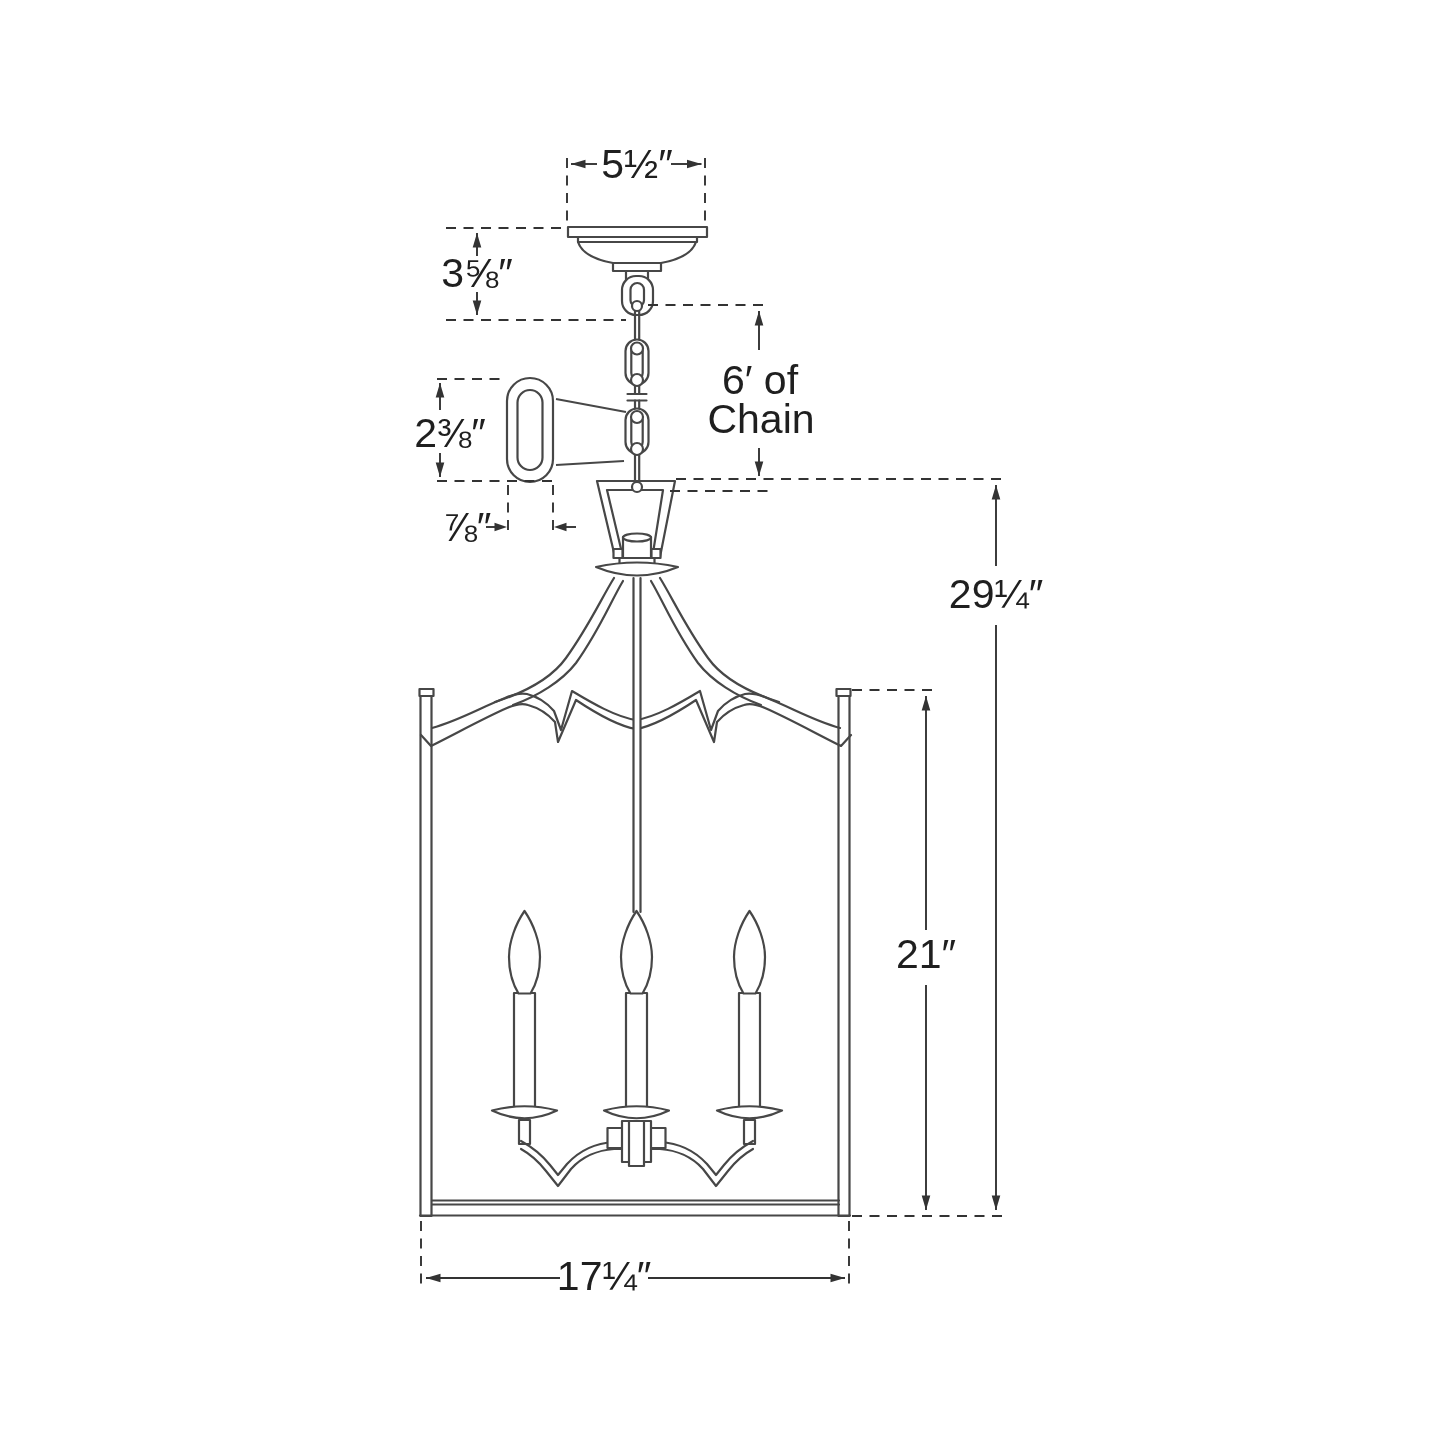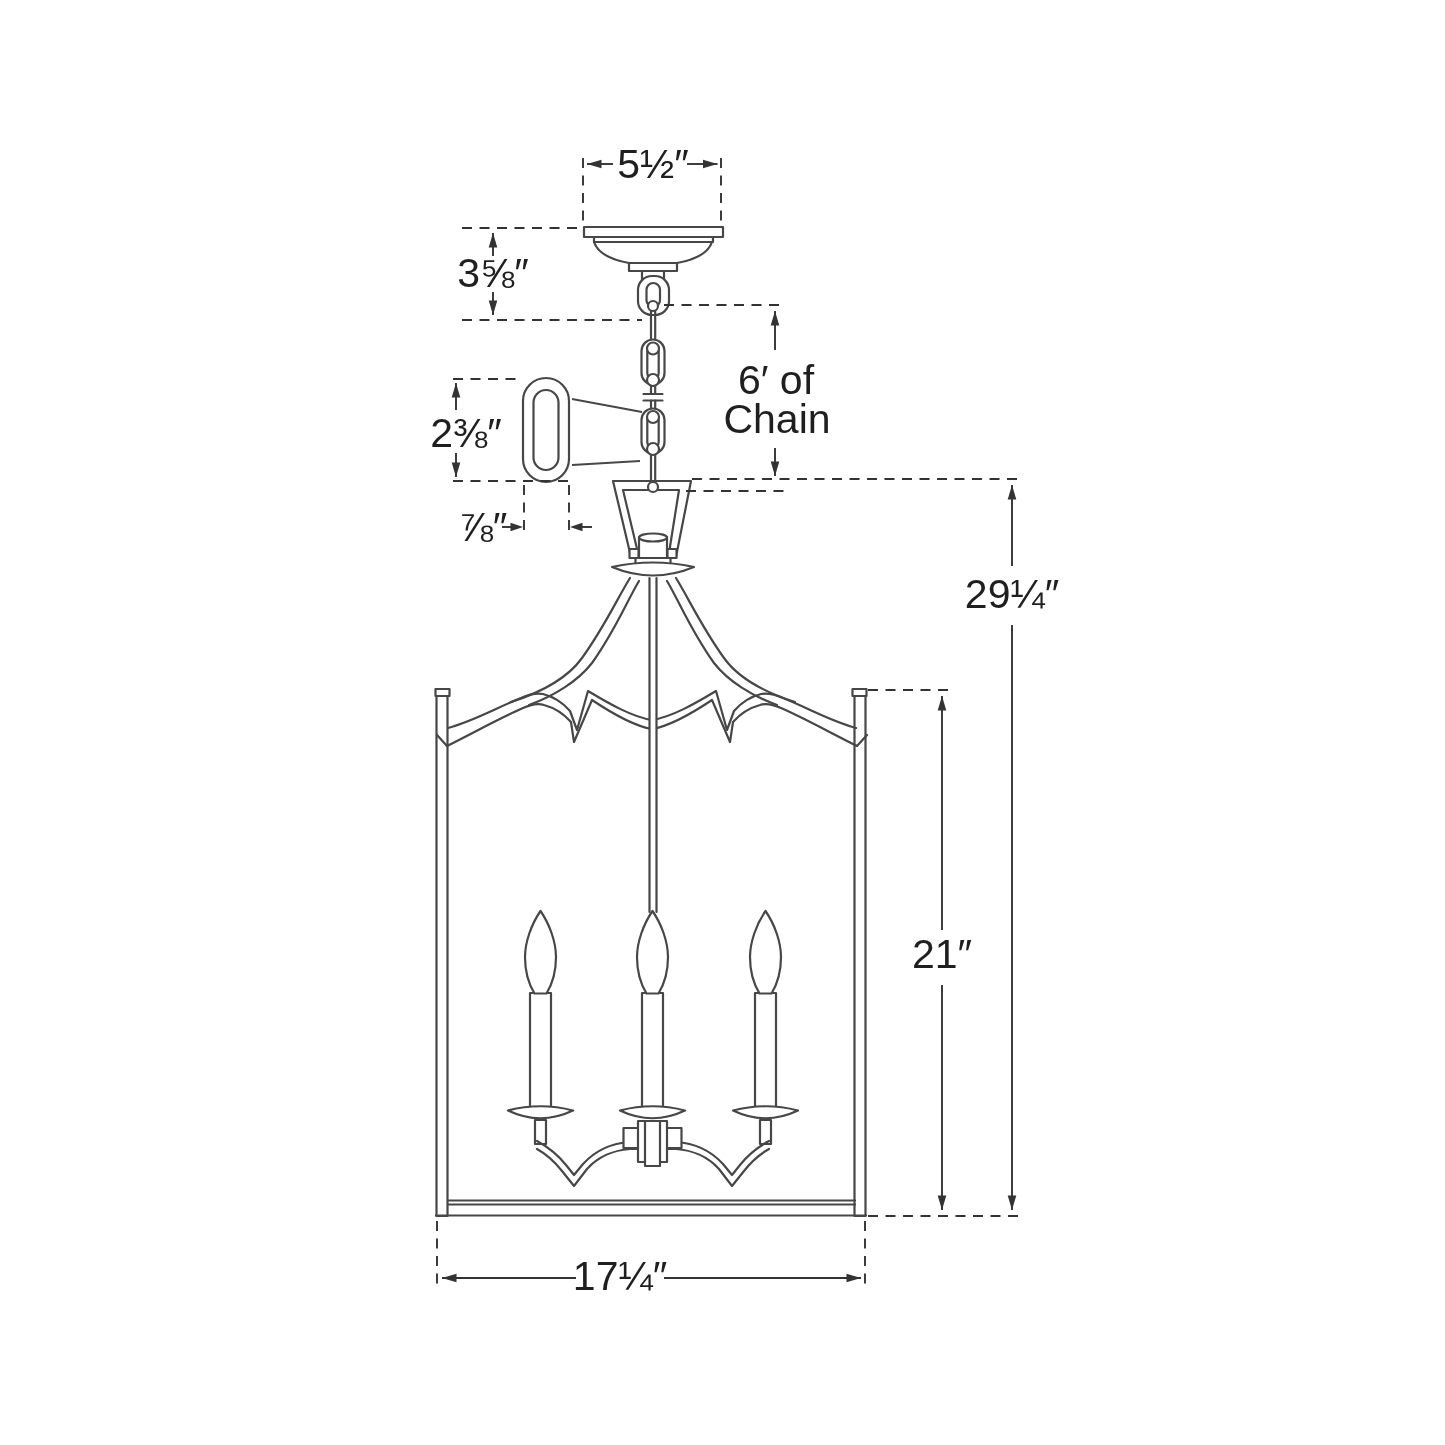--- a/index.html
+++ b/index.html
@@ -1,17 +1,17 @@
 <!DOCTYPE html>
 <html><head>
 <meta charset="utf-8">
 <style>
   html,body{margin:0;padding:0;background:#fff;}
   .stage{position:relative;width:1237px;height:1445px;background:#ffffff;overflow:hidden;
-         font-family:"Liberation Sans","DejaVu Sans",sans-serif;margin-left:16px;}
+         font-family:"Liberation Sans","DejaVu Sans",sans-serif;}
   svg{position:absolute;left:0;top:0;}
   .fx{stroke:#474747;stroke-width:2.2;fill:none;stroke-linejoin:round;stroke-linecap:round;}
   .fxw{stroke:#474747;stroke-width:2.2;fill:#ffffff;stroke-linejoin:round;stroke-linecap:round;}
   .dim{stroke:#333333;stroke-width:1.9;fill:none;stroke-linecap:butt;}
   .dash{stroke:#333333;stroke-width:1.9;fill:none;stroke-dasharray:10 7.5;stroke-linecap:butt;}
   .lead{stroke:#474747;stroke-width:1.8;fill:none;}
   .lbl{font-family:"Liberation Sans","DejaVu Sans",sans-serif;font-size:41px;fill:#1f1f1f;text-anchor:middle;}
   .ahp{fill:#333333;stroke:none;}
 </style>
 </head>

